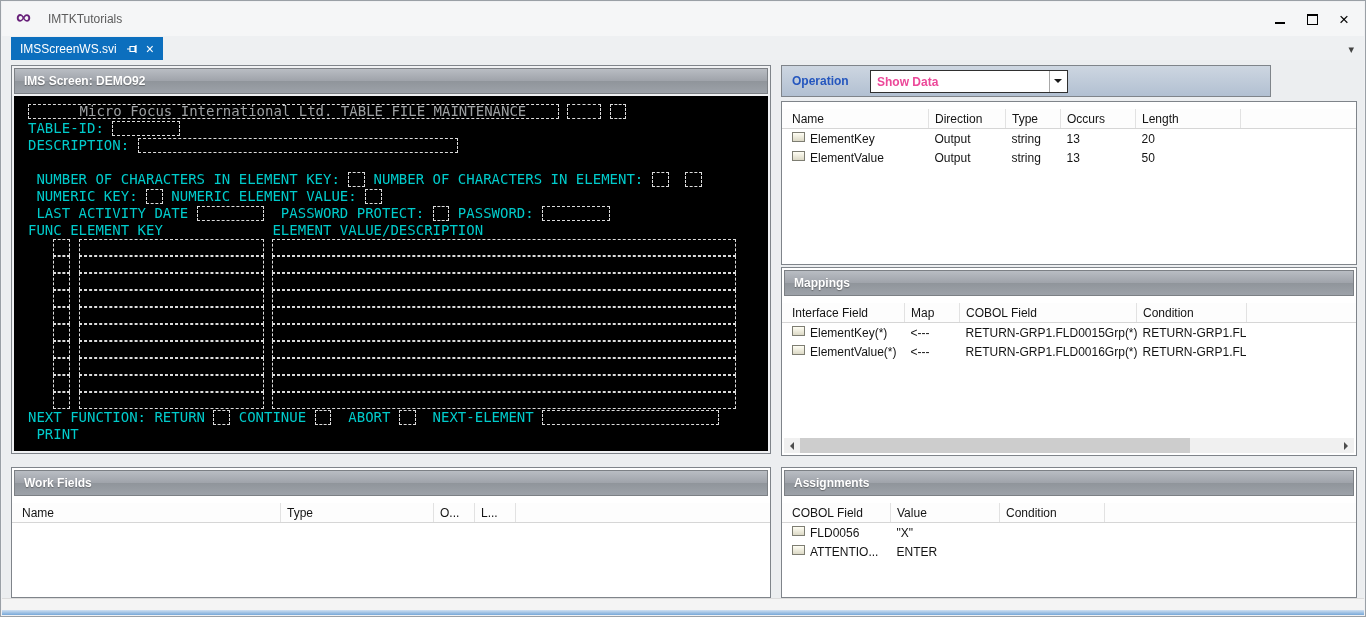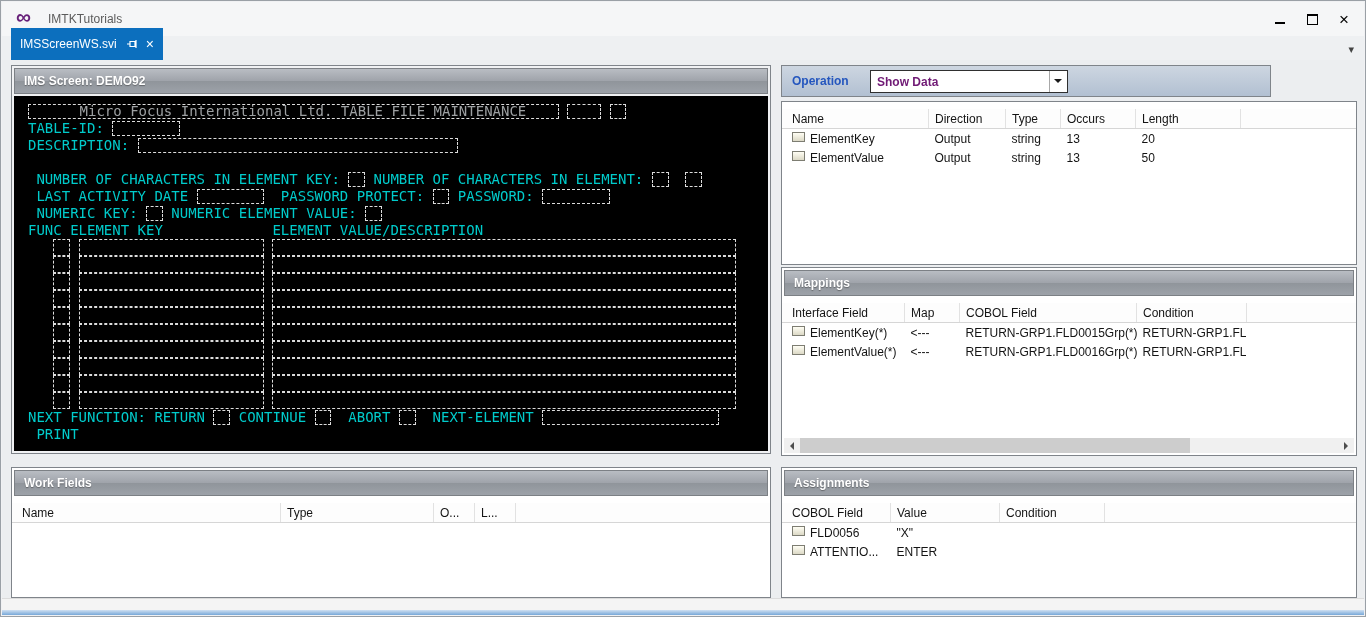--- a/index.html
+++ b/index.html
@@ -11,21 +11,21 @@
   .vs-logo{position:absolute;left:14px;top:3px;font-size:21px;font-weight:bold;color:var(--c-logo,#68217a);}
   .win-title{position:absolute;left:46px;top:10px;font-size:12px;color:#5b5b5b;}
   .win-controls{position:absolute;right:4px;top:0;height:100%;display:flex;align-items:center;}
   .win-btn{width:32px;height:28px;display:flex;align-items:center;justify-content:center;}
   .glyph-min{width:10px;height:2px;background:#000;margin-top:8px;display:inline-block;}
   .glyph-max{width:9px;height:8px;border:1px solid #000;border-top-width:2px;display:inline-block;}
   .glyph-close{font-size:17px;line-height:17px;color:#000;}
 
   
   .tabbar{position:absolute;left:1px;top:35px;right:1px;height:24px;background:#eef0f2;}
-  .tab{position:absolute;left:9px;bottom:0;height:32px;background:var(--c-tab,#0c6fbe);color:#fff;display:flex;align-items:center;padding:0 7px 0 9px;font-size:12px;}
+  .tab{position:absolute;left:9px;bottom:0;height:23px;background:var(--c-tab,#0c6fbe);color:#fff;display:flex;align-items:center;padding:0 7px 0 9px;font-size:12px;}
   .tab-label{margin-right:9px;}
   .tab-pin{margin-right:6px;}
   .tab-close{font-size:14px;line-height:12px;padding:0 2px;}
   .tab-overflow{position:absolute;right:10px;bottom:4px;font-size:11px;color:#444;}
   .content-bg{position:absolute;left:1px;top:59px;right:1px;height:541px;background:#eceef0;}
 
   
   .panel{position:absolute;background:#fff;border:1px solid #7f848a;box-sizing:border-box;}
   .panel-header{height:26px;margin:2px;background:linear-gradient(#b9bdc3,#a0a4ab 48%,#90959b 52%,#9da2a9);border:1px solid #7c8085;color:#fff;font-weight:bold;font-size:12px;line-height:24px;padding:0 9px;text-shadow:0 1px 1px rgba(40,40,40,.45);box-sizing:border-box;}
   .ims-panel{left:10px;top:64px;width:760px;height:389px;background:#f0f1f3;}
@@ -33,21 +33,21 @@
   .trow{height:17px;}
   .ttext{white-space:pre;}
   .dim{color:var(--c-terminal-dim,#9da0a2);}
   .tfield{display:inline-block;box-sizing:border-box;height:15px;line-height:13px;border:1px dashed #dcdcdc;vertical-align:middle;margin-top:-2px;white-space:pre;overflow:hidden;}
   .trow.grid .tfield{height:17px;margin-top:0;vertical-align:top;line-height:15px;}
   .workfields-panel{left:10px;top:466px;width:760px;height:131px;}
 
   
   .op-bar{position:absolute;left:780px;top:64px;width:490px;height:32px;box-sizing:border-box;border:1px solid #7f848a;background:linear-gradient(#cdd6e1,#b2c0d2);}
   .op-label{position:absolute;left:10px;top:8px;font-size:12px;font-weight:bold;color:var(--c-operation,#2456be);}
-  .dropdown{position:absolute;left:88px;top:4px;width:198px;height:23px;background:#fff;border:1px solid #2f2f2f;box-sizing:border-box;display:flex;align-items:center;font-size:12px;font-weight:bold;color:#701a75;}
+  .dropdown{position:absolute;left:88px;top:4px;width:198px;height:23px;background:#fff;border:1px solid #2f2f2f;box-sizing:border-box;display:flex;align-items:center;font-size:12px;font-weight:bold;color:#ec4899;}
   .dd-text{flex:1;padding-left:6px;}
   .dd-btn{width:17px;height:100%;border-left:1px solid #a8a8a8;position:relative;}
   .dd-btn::after{content:"";position:absolute;left:4px;top:8px;border:4px solid transparent;border-top-color:#1a1a1a;}
   .if-panel{left:780px;top:100px;width:576px;height:164px;}
   .map-panel{left:780px;top:266px;width:576px;height:189px;}
   .asg-panel{left:780px;top:466px;width:576px;height:131px;}
 
   
   .grid-table{border-collapse:collapse;table-layout:fixed;width:100%;font-size:12px;color:#141414;margin-top:7px;font-family:"Liberation Sans",sans-serif;}
   .grid-table th{font-weight:normal;text-align:left;height:19px;padding:0 6px;border-right:1px solid #e2e2e2;border-bottom:1px solid #d6d6d6;background:#fdfdfd;overflow:hidden;white-space:nowrap;}
@@ -118,22 +118,22 @@
   <div class="content-bg"></div>
 
   <div class="panel ims-panel">
     <div class="panel-header"><span>IMS Screen: DEMO92</span></div>
     <div class="terminal">
         <div class="trow"><span class="tfield dim" style="width: 63ch;">      Micro Focus International Ltd. TABLE FILE MAINTENANCE</span><span class="ttext"> </span><span class="tfield" style="width: 4ch;"></span><span class="ttext"> </span><span class="tfield" style="width: 2ch;"></span></div>
         <div class="trow"><span class="ttext">TABLE-ID: </span><span class="tfield" style="width: 8ch;"></span></div>
         <div class="trow"><span class="ttext">DESCRIPTION: </span><span class="tfield" style="width: 38ch;"></span></div>
         <div class="trow"><span class="ttext"> </span></div>
         <div class="trow"><span class="ttext"> NUMBER OF CHARACTERS IN ELEMENT KEY: </span><span class="tfield" style="width: 2ch;"></span><span class="ttext"> NUMBER OF CHARACTERS IN ELEMENT: </span><span class="tfield" style="width: 2ch;"></span><span class="ttext">  </span><span class="tfield" style="width: 2ch;"></span></div>
+        <div class="trow"><span class="ttext"> NUMERIC KEY: </span><span class="tfield" style="width: 2ch;"></span><span class="ttext"> NUMERIC ELEMENT VALUE: </span><span class="tfield" style="width: 2ch;"></span></div>
         <div class="trow"><span class="ttext"> LAST ACTIVITY DATE </span><span class="tfield" style="width: 8ch;"></span><span class="ttext">  PASSWORD PROTECT: </span><span class="tfield" style="width: 2ch;"></span><span class="ttext"> PASSWORD: </span><span class="tfield" style="width: 8ch;"></span></div>
-        <div class="trow"><span class="ttext"> NUMERIC KEY: </span><span class="tfield" style="width: 2ch;"></span><span class="ttext"> NUMERIC ELEMENT VALUE: </span><span class="tfield" style="width: 2ch;"></span></div>
         <div class="trow"><span class="ttext">FUNC ELEMENT KEY             ELEMENT VALUE/DESCRIPTION</span></div>
         <div class="trow grid"><span class="ttext">   </span><span class="tfield" style="width: 2ch;"></span><span class="ttext"> </span><span class="tfield" style="width: 22ch;"></span><span class="ttext"> </span><span class="tfield" style="width: 55ch;"></span></div>
         <div class="trow grid"><span class="ttext">   </span><span class="tfield" style="width: 2ch;"></span><span class="ttext"> </span><span class="tfield" style="width: 22ch;"></span><span class="ttext"> </span><span class="tfield" style="width: 55ch;"></span></div>
         <div class="trow grid"><span class="ttext">   </span><span class="tfield" style="width: 2ch;"></span><span class="ttext"> </span><span class="tfield" style="width: 22ch;"></span><span class="ttext"> </span><span class="tfield" style="width: 55ch;"></span></div>
         <div class="trow grid"><span class="ttext">   </span><span class="tfield" style="width: 2ch;"></span><span class="ttext"> </span><span class="tfield" style="width: 22ch;"></span><span class="ttext"> </span><span class="tfield" style="width: 55ch;"></span></div>
         <div class="trow grid"><span class="ttext">   </span><span class="tfield" style="width: 2ch;"></span><span class="ttext"> </span><span class="tfield" style="width: 22ch;"></span><span class="ttext"> </span><span class="tfield" style="width: 55ch;"></span></div>
         <div class="trow grid"><span class="ttext">   </span><span class="tfield" style="width: 2ch;"></span><span class="ttext"> </span><span class="tfield" style="width: 22ch;"></span><span class="ttext"> </span><span class="tfield" style="width: 55ch;"></span></div>
         <div class="trow grid"><span class="ttext">   </span><span class="tfield" style="width: 2ch;"></span><span class="ttext"> </span><span class="tfield" style="width: 22ch;"></span><span class="ttext"> </span><span class="tfield" style="width: 55ch;"></span></div>
         <div class="trow grid"><span class="ttext">   </span><span class="tfield" style="width: 2ch;"></span><span class="ttext"> </span><span class="tfield" style="width: 22ch;"></span><span class="ttext"> </span><span class="tfield" style="width: 55ch;"></span></div>
         <div class="trow grid"><span class="ttext">   </span><span class="tfield" style="width: 2ch;"></span><span class="ttext"> </span><span class="tfield" style="width: 22ch;"></span><span class="ttext"> </span><span class="tfield" style="width: 55ch;"></span></div>

